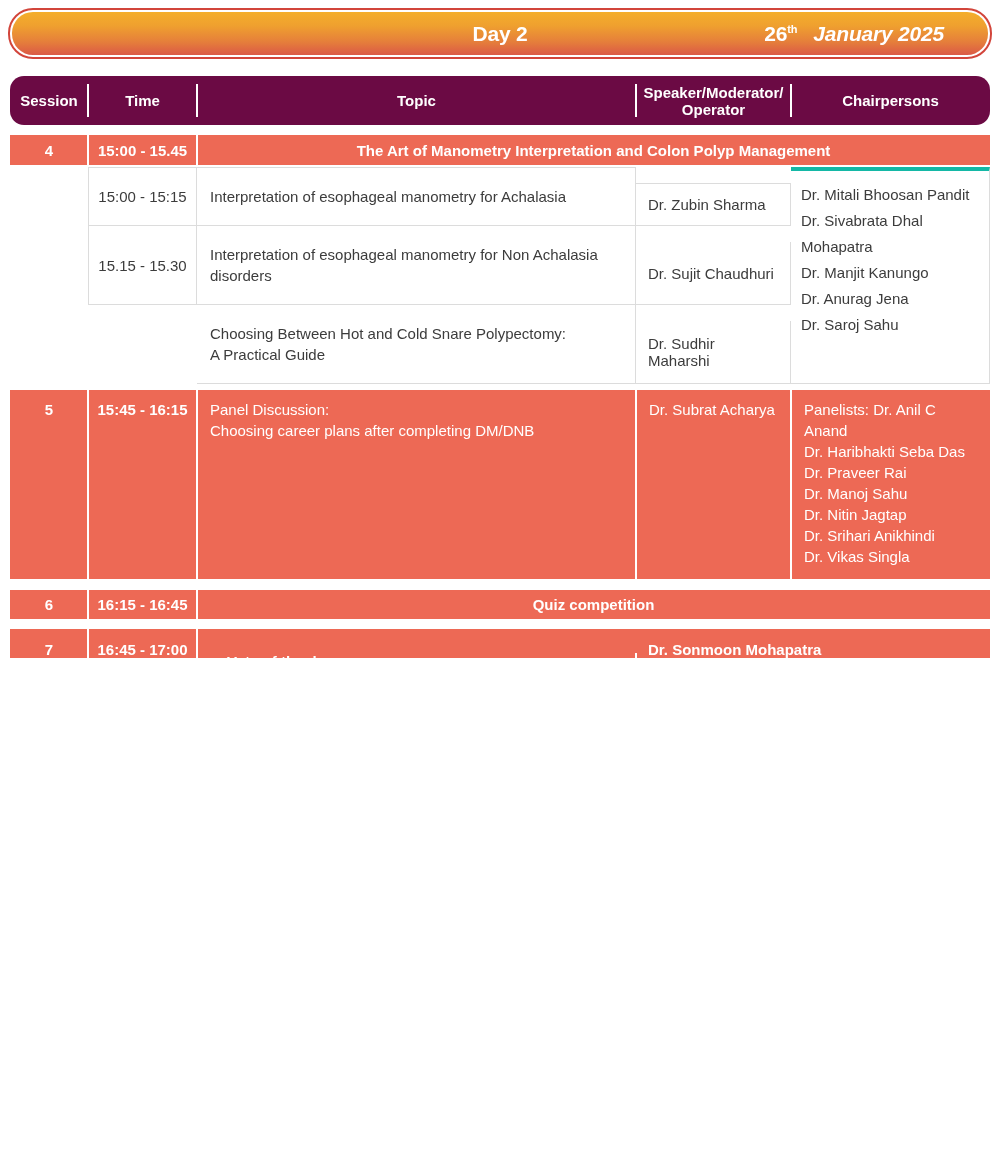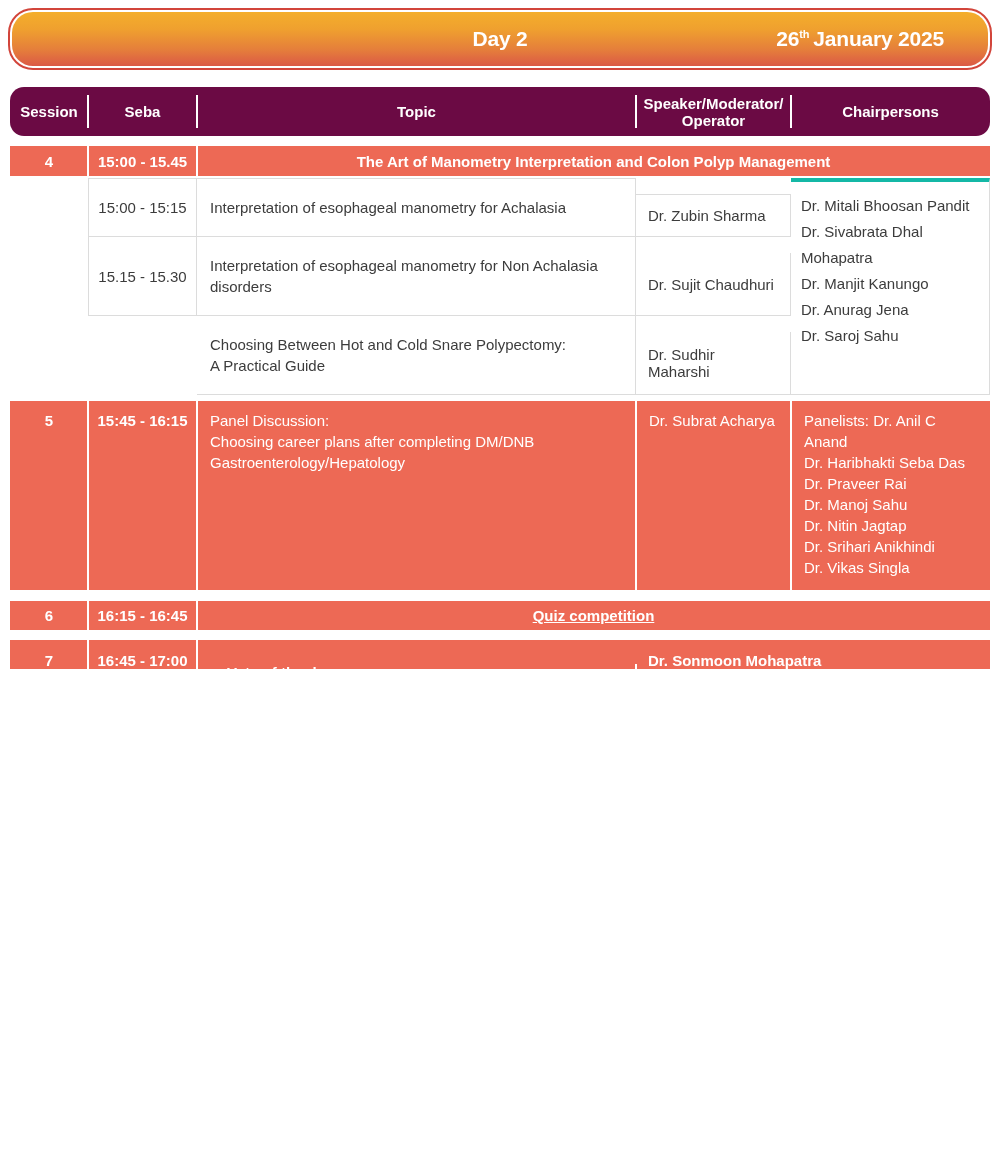--- a/index.html
+++ b/index.html
@@ -6,37 +6,37 @@
   html, body { margin: 0; padding: 0; }
   body {
     width: 1000px; height: 1174px; background: #ffffff;
     font-family: "Liberation Sans", sans-serif;
     -webkit-font-smoothing: antialiased;
   }
   .page { position: relative; width: 1000px; height: 1174px; overflow: hidden; }
 
   
   .banner-outer {
-    margin: 8px 8px 0 8px; height: 62px;
+    margin: 8px 8px 0 8px; height: 51px;
     border: 2px solid #D2453B; border-radius: 25px; padding: 2px;
   }
   .banner-fill {
     height: 100%; border-radius: 21px; position: relative;
     background: linear-gradient(180deg, #F4AE2B 0%, #EFA02F 32%, #E57E3B 70%, #DB5946 100%);
   }
   .banner-title {
     position: absolute; left: 0; right: 0; top: 50%; transform: translateY(-52%);
     text-align: center; color: #fff; font-weight: bold; font-size: 21px; letter-spacing: -0.2px;
   }
   .banner-date {
     position: absolute; right: 44px; top: 50%; transform: translateY(-52%);
     color: #fff; font-weight: bold; font-size: 21px; letter-spacing: -0.2px; white-space: nowrap;
   }
   .banner-date sup { font-size: 11px; vertical-align: super; line-height: 0; }
-  .banner-date .date-rest { margin-left: 4px; }
+  .banner-date .date-rest { margin-left: 16px; font-style: italic; }
 
   
   .cols {
     margin: 0 10px; display: grid;
     grid-template-columns: 78px 109px 439px 155px 199px;
   }
 
   
   .thead {
     margin-top: 17px; height: 49px; background: #6B0A44; border-radius: 14px;
@@ -92,21 +92,21 @@
   .line { display: block; }
 
   
   .r5 { margin-top: 6px; min-height: 157px; line-height: 21px; }
   .r5 .cell { align-items: flex-start; padding-top: 9px; padding-bottom: 12px; }
   .r5 .topic, .r5 .speaker, .r5 .chairs { display: block; padding-left: 13px; padding-right: 10px; }
   .r5 .num, .r5 .time { justify-content: center; text-align: center; padding-top: 9px; }
 
   
   .r6 { margin-top: 11px; height: 29px; font-weight: bold; }
-  .r6 .span-title { grid-column: 3 / 6; text-decoration: underline; }
+  .r6 .span-title { grid-column: 3 / 6; }
   .r7 { margin-top: 10px; height: 29px; font-weight: bold; }
   .r7 .topic-cell { padding-left: 30px; margin-top: 24px; }
   .r7 .span-speaker { grid-column: 4 / 6; padding-left: 12px; }
 </style>
 </head>
 <body>
 
 <div class="page">
 
   <div class="banner-outer">
@@ -114,21 +114,21 @@
       <div class="banner-title">Day 2</div>
       <div class="banner-date"><span>26</span><sup>th</sup><span class="date-rest">January 2025</span></div>
     </div>
   </div>
 
   <div class="cols thead">
     <div class="hcell hdiv">
         <span>Session</span>
       </div>
     <div class="hcell hdiv">
-        <span>Seba</span>
+        <span>Time</span>
       </div>
     <div class="hcell hdiv">
         <span>Topic</span>
       </div>
     <div class="hcell hdiv">
         <span class="line">Speaker/Moderator/</span>
         <span class="line">Operator</span>
       </div>
     <div class="hcell">
         <span>Chairpersons</span>
@@ -169,21 +169,20 @@
     </div>
   </div>
 
   <div class="cols coral r5">
     <div class="cell num bold vdiv">5</div>
     <div class="cell time bold vdiv">15:45 - 16:15</div>
     <div class="cell vdiv">
       <span class="topic">
         <span class="line">Panel Discussion:</span>
         <span class="line">Choosing career plans after completing DM/DNB</span>
-        <span class="line">Gastroenterology/Hepatology</span>
       </span>
     </div>
     <div class="cell vdiv">
         <span class="speaker">Dr. Subrat Acharya</span>
       </div>
     <div class="cell">
       <span class="chairs">
         <span class="line">Panelists: Dr. Anil C Anand</span>
         <span class="line">Dr. Haribhakti Seba Das</span>
         <span class="line">Dr. Praveer Rai</span>

